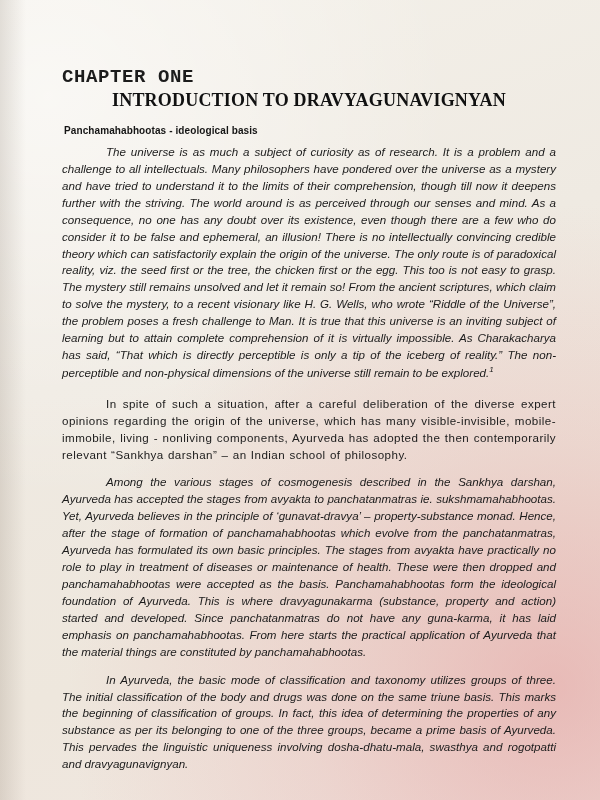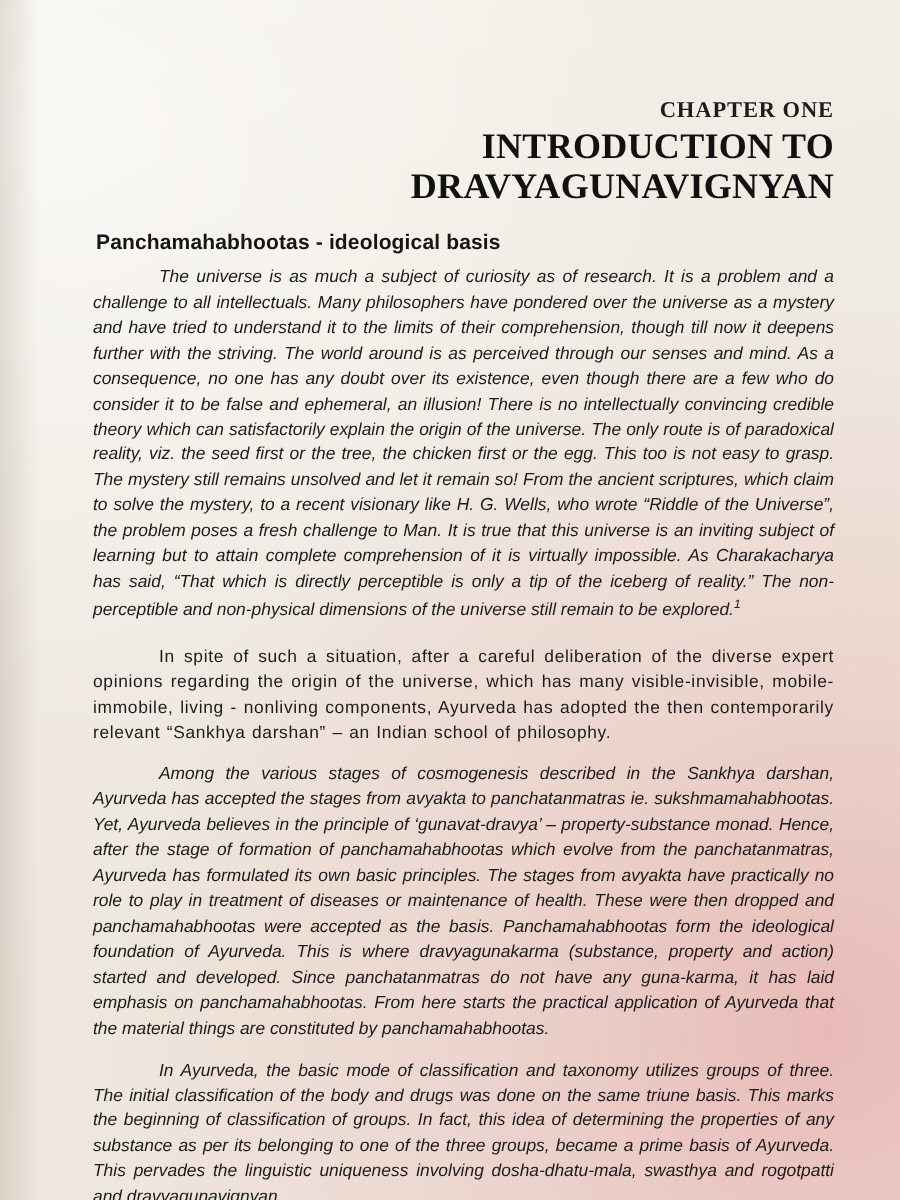--- a/index.html
+++ b/index.html
@@ -26,41 +26,41 @@
   }
   .page:after {
     content: "";
     position: absolute;
     left: 0; top: 0; bottom: 0;
     width: 26px;
     background: linear-gradient(to right, rgba(120,105,90,0.18), rgba(120,105,90,0.0));
     pointer-events: none;
   }
   .chapter-label {
-    text-align: right;
+    text-align: left;
     font-weight: bold;
-    font-size: 15px;
+    font-size: 19px;
     letter-spacing: 0.6px;
     color: #1c1c1c;
     margin: 14px 0 2px 0;
-    font-family: Liberation Serif, serif;
+    font-family: Liberation Mono, monospace;
   }
   .chapter-title {
-    text-align: right;
+    text-align: center;
     font-weight: bold;
-    font-size: 24px;
+    font-size: 18px;
     letter-spacing: 0.2px;
     color: #111;
     margin: 0 0 14px 0;
     font-family: "Liberation Serif", serif;
   }
   .section-heading {
     font-family: "Liberation Sans", sans-serif;
     font-weight: bold;
-    font-size: 14px;
+    font-size: 10px;
     color: #151515;
     margin: 0 0 8px 2px;
     letter-spacing: 0.1px;
   }
   .para {
     font-family: "Liberation Sans", sans-serif;
     font-size: 11.6px;
     line-height: 1.46;
     color: #1b1b1b;
     text-align: justify;

